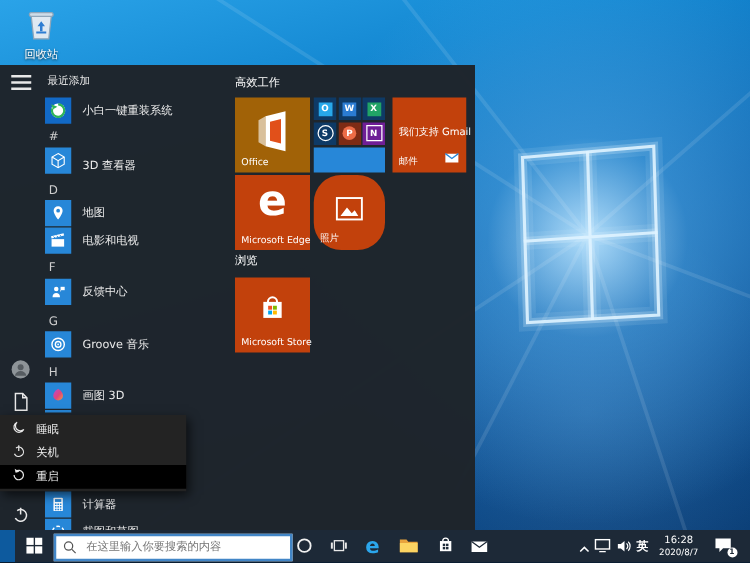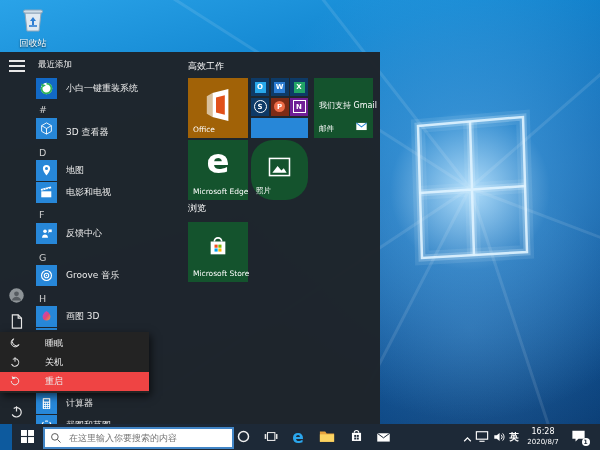--- a/index.html
+++ b/index.html
@@ -20,29 +20,29 @@
   #hamburger{left:9px;top:8px;width:16px;height:12px;display:flex;flex-direction:column;justify-content:space-between;}
   #hamburger i{display:block;height:2px;background:#e8e8e8;}
   .recent-header{left:38px;top:7px;font-size:8.5px;color:#e8e8e8;}
   .app-row{left:36px;height:22px;display:flex;align-items:center;gap:9px;width:150px;}
   .app-icon{width:21px;height:21px;background:#2787d8;display:flex;align-items:center;justify-content:center;flex:0 0 21px;}
   .app-label{font-size:9px;color:#ececec;white-space:nowrap;}
   .letter-row{left:39px;font-size:9.5px;color:#cfcfcf;height:12px;line-height:12px;}
   .new-underline{left:36px;width:21px;height:2px;background:#2787d8;}
   
   .group-label{font-size:9px;color:#fff;}
-  .tile{background:#14532d;color:#fff;cursor:pointer;}
+  .tile{background:#c2410c;color:#fff;cursor:pointer;}
   .tile .t-label{position:absolute;left:5px;bottom:4px;font-size:7.5px;white-space:nowrap;}
   .mini{position:absolute;display:flex;align-items:center;justify-content:center;width:18px;height:18px;}
   .mini .chip{width:11px;height:11px;display:flex;align-items:center;justify-content:center;font-size:7px;font-weight:bold;color:#fff;}
   .mini .chip.round{border-radius:50%;}
   
   #power-popup{left:0;top:332px;width:149px;height:61px;background:#232323;box-shadow:2px 3px 8px rgba(0,0,0,.65);z-index:6;padding-top:2px;box-sizing:border-box;}
-  .pp-item{height:19px;display:flex;align-items:center;gap:24px;padding-left:9px;font-size:9px;color:#ececec;cursor:pointer;}
-  .pp-item.hl{background:#ef4444;}
+  .pp-item{height:19px;display:flex;align-items:center;gap:8px;padding-left:9px;font-size:9px;color:#ececec;cursor:pointer;}
+  .pp-item.hl{background:#000000;}
   
   #taskbar{left:12px;top:424px;width:600px;height:26px;background:#1d2937;z-index:10;}
   .tb{position:absolute;top:0;height:26px;display:flex;align-items:center;justify-content:center;cursor:pointer;}
   #search-box{left:31px;top:3px;width:182px;height:18px;background:#fff;border:2px solid #4286c7;display:flex;align-items:center;gap:5px;padding-left:5px;box-sizing:content-box;}
   #search-box input{border:none;outline:none;font-size:9px;color:#3c3c3c;width:150px;background:transparent;font-family:inherit;}
   .edge-glyph{font-size:17px;font-weight:bold;color:#2ba6ec;line-height:1;}
   #clock{left:511px;width:40px;text-align:center;color:#fff;font-size:8px;line-height:10px;flex-direction:column;}
   #clock .date{font-size:7px;}
   .lang{color:#fff;font-size:9.5px;font-weight:bold;}
   .badge{position:absolute;right:-4px;bottom:1px;width:8px;height:8px;border-radius:50%;background:#fff;color:#1d2937;font-size:6px;line-height:8px;text-align:center;font-weight:bold;}

